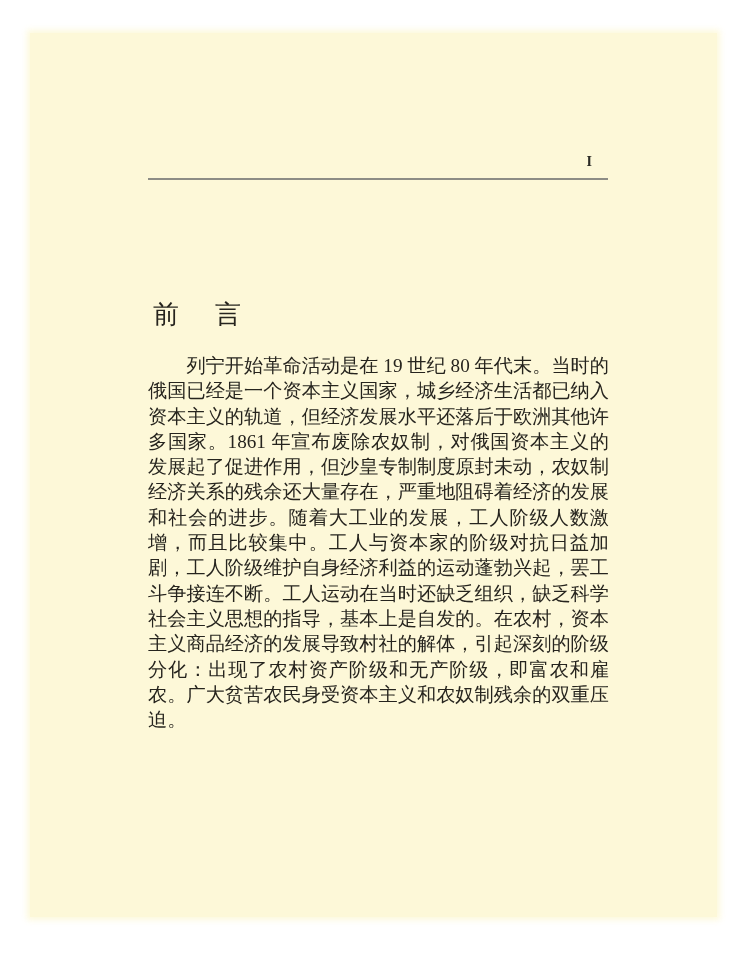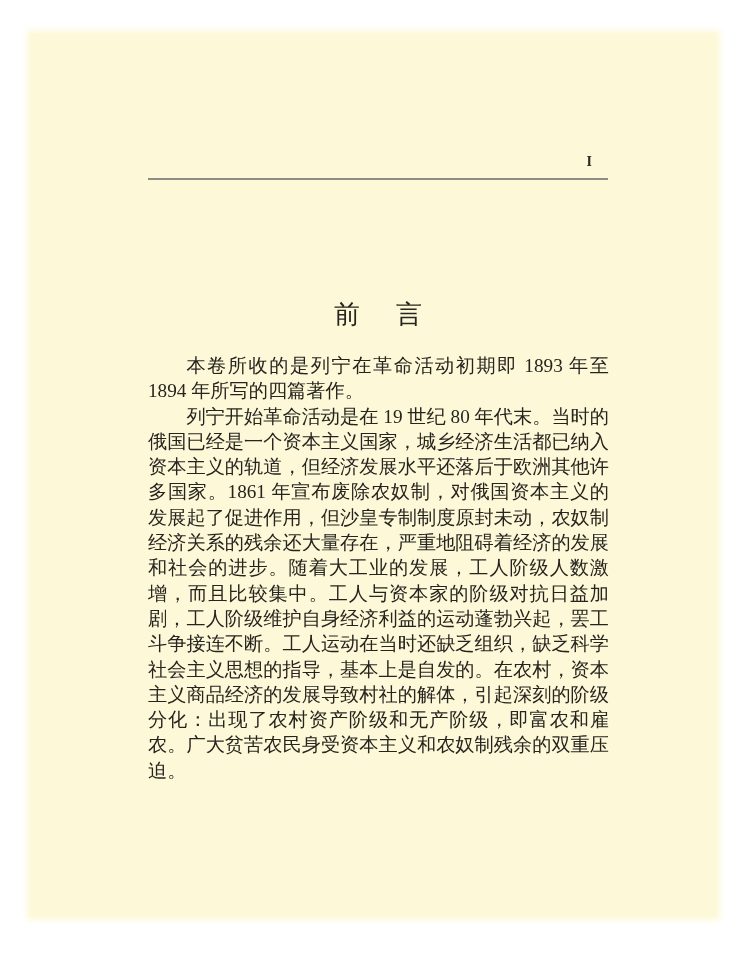--- a/index.html
+++ b/index.html
@@ -45,21 +45,20 @@
     left: 118px;
     width: 460px;
     height: 2px;
     background: #8d8d85;
   }
   .chapter-title {
     position: absolute;
     top: 264px;
     left: 118px;
     width: 460px;
-    text-align: center;
     font-size: 26px;
     color: #26241e;
     letter-spacing: 5px;
     padding-left: 5px;
     box-sizing: border-box;
     font-weight: normal;
     margin: 0;
   }
   .body-text {
     position: absolute;
@@ -82,18 +81,17 @@
 <div class="scan-bg">
   <div class="paper">
 
     <div class="page-number">I</div>
 
     <div class="header-rule"></div>
 
     <h1 class="chapter-title">前　言</h1>
 
     <div class="body-text">
-      <p>本卷所收的是列宁在革命活动初期即 1893 年至 1894 年所写的四篇著作。</p>
       <p>列宁开始革命活动是在 19 世纪 80 年代末。当时的俄国已经是一个资本主义国家，城乡经济生活都已纳入资本主义的轨道，但经济发展水平还落后于欧洲其他许多国家。1861 年宣布废除农奴制，对俄国资本主义的发展起了促进作用，但沙皇专制制度原封未动，农奴制经济关系的残余还大量存在，严重地阻碍着经济的发展和社会的进步。随着大工业的发展，工人阶级人数激增，而且比较集中。工人与资本家的阶级对抗日益加剧，工人阶级维护自身经济利益的运动蓬勃兴起，罢工斗争接连不断。工人运动在当时还缺乏组织，缺乏科学社会主义思想的指导，基本上是自发的。在农村，资本主义商品经济的发展导致村社的解体，引起深刻的阶级分化：出现了农村资产阶级和无产阶级，即富农和雇农。广大贫苦农民身受资本主义和农奴制残余的双重压迫。</p>
     </div>
 
   </div>
 </div>
 
 </body></html>

